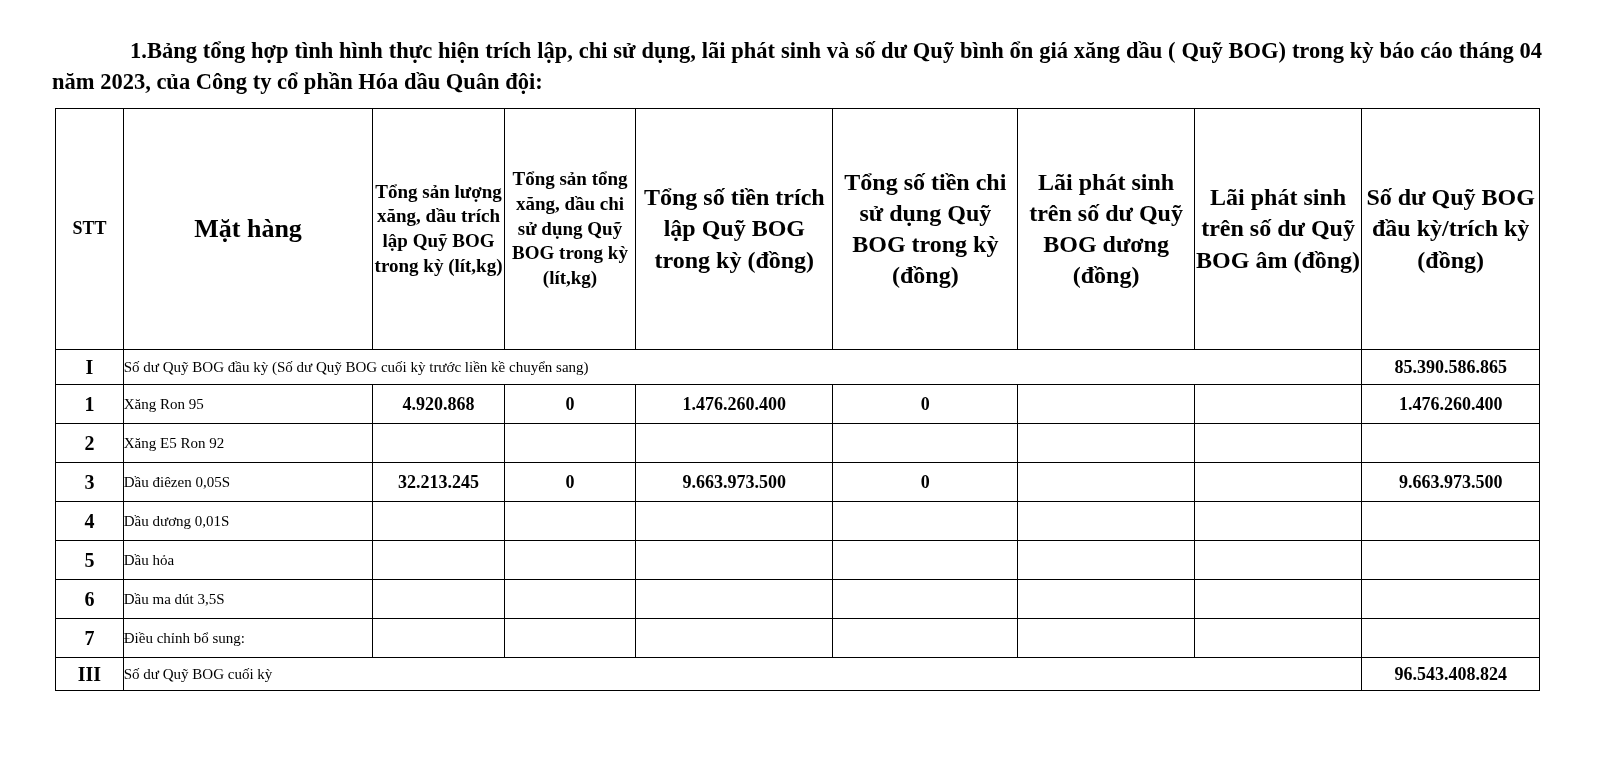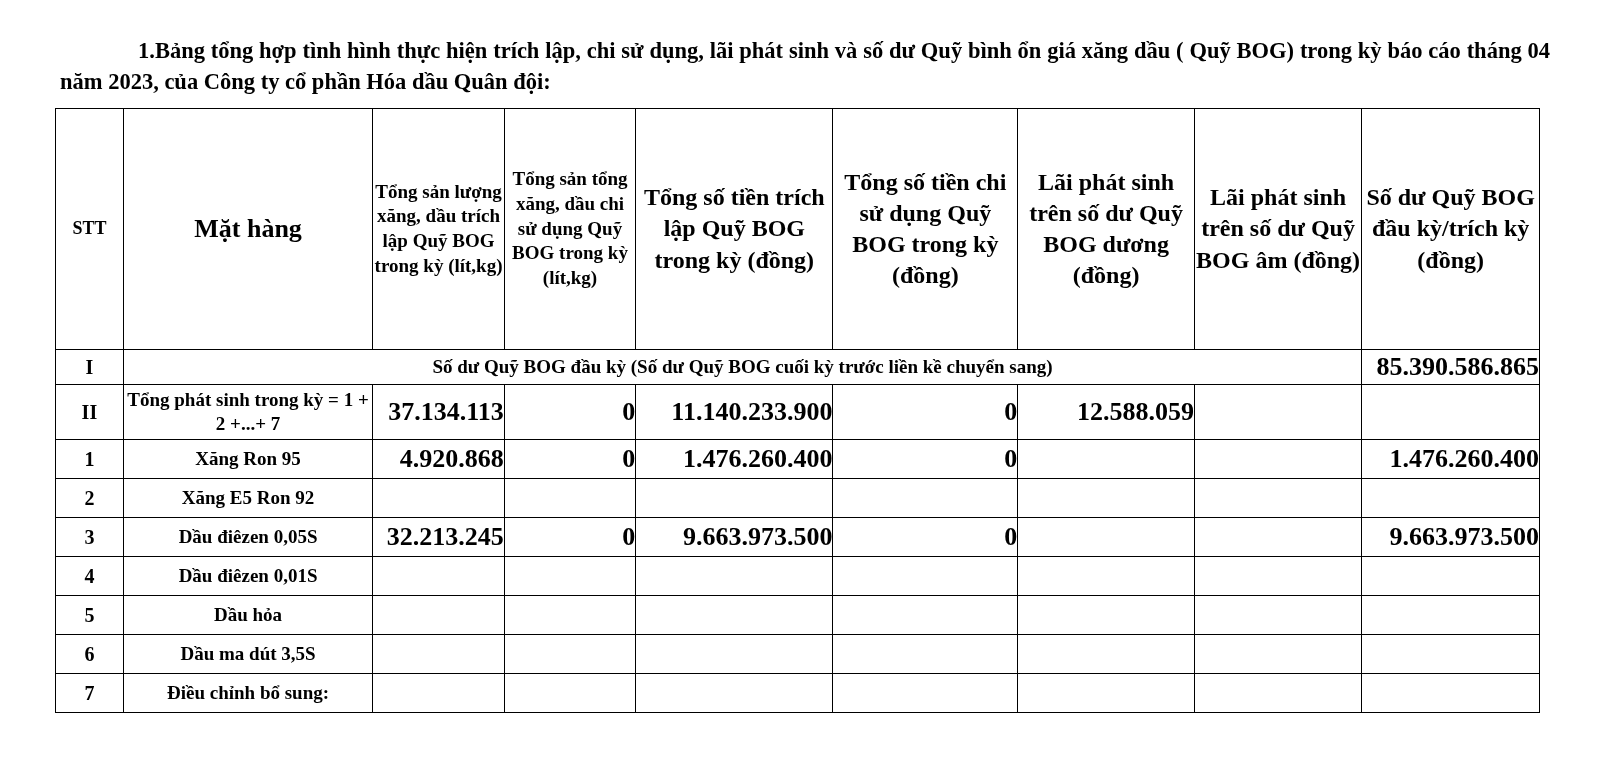--- a/index.html
+++ b/index.html
@@ -16,21 +16,21 @@
     overflow: hidden;
   }
   .page {
     position: relative;
     width: 1600px;
     height: 772px;
     box-sizing: border-box;
   }
   .intro {
     position: absolute;
-    left: 60px;
+    left: 52px;
     top: 12px;
     width: 1490px;
     font-size: 22.5px;
     font-weight: bold;
     line-height: 1.42;
     text-align: justify;
   }
   .intro .indent {
     display: inline-block;
     width: 78px;
@@ -61,30 +61,30 @@
   th.h-mat { font-size: 26px; }
   th.h-narrow { font-size: 19px; }
   th.h-wide { font-size: 24px; }
 
   td.c-stt {
     text-align: center;
     font-size: 20px;
     font-weight: bold;
   }
   td.c-name {
+    text-align: left;
+    padding-left: 8px;
+    font-size: 15px;
+    font-weight: normal;
+    line-height: 1.25;
+  }
+  td.c-num {
     text-align: center;
-    padding-left: 8px;
-    font-size: 19px;
-    font-weight: bold;
-    line-height: 1.25;
-  }
-  td.c-num {
-    text-align: right;
     padding-right: 8px;
-    font-size: 26px;
+    font-size: 18px;
   }
   td.bold { font-weight: bold; }
   td.normal { font-weight: bold; }
 
   tr.r-open td { height: 34px; }
   tr.r-total td { height: 54px; }
   tr.r-item td { height: 38px; }
   tr.r-close td { height: 32px; }
 </style>
 </head>
@@ -120,31 +120,20 @@
       </tr>
     </thead>
     <tbody>
 
       <tr class="r-open">
         <td class="c-stt">I</td>
         <td class="c-name" colspan="7">Số dư Quỹ BOG đầu kỳ (Số dư Quỹ BOG cuối kỳ trước liền kề chuyển sang)</td>
         <td class="c-num bold">85.390.586.865</td>
       </tr>
 
-      <tr class="r-total">
-        <td class="c-stt">II</td>
-        <td class="c-name">Tổng phát sinh trong kỳ = 1 + 2 +...+ 7</td>
-        <td class="c-num bold">37.134.113</td>
-        <td class="c-num bold">0</td>
-        <td class="c-num bold">11.140.233.900</td>
-        <td class="c-num bold">0</td>
-        <td class="c-num bold">12.588.059</td>
-        <td class="c-num bold"></td>
-        <td class="c-num bold"></td>
-      </tr>
 
       <tr class="r-item">
         <td class="c-stt">1</td>
         <td class="c-name">Xăng Ron 95</td>
         <td class="c-num normal">4.920.868</td>
         <td class="c-num normal">0</td>
         <td class="c-num normal">1.476.260.400</td>
         <td class="c-num normal">0</td>
         <td class="c-num normal"></td>
         <td class="c-num normal"></td>
@@ -170,21 +159,21 @@
         <td class="c-num normal">0</td>
         <td class="c-num normal">9.663.973.500</td>
         <td class="c-num normal">0</td>
         <td class="c-num normal"></td>
         <td class="c-num normal"></td>
         <td class="c-num normal">9.663.973.500</td>
       </tr>
 
       <tr class="r-item">
         <td class="c-stt">4</td>
-        <td class="c-name">Dầu điêzen 0,01S</td>
+        <td class="c-name">Dầu dương 0,01S</td>
         <td class="c-num normal"></td>
         <td class="c-num normal"></td>
         <td class="c-num normal"></td>
         <td class="c-num normal"></td>
         <td class="c-num normal"></td>
         <td class="c-num normal"></td>
         <td class="c-num normal"></td>
       </tr>
 
       <tr class="r-item">
@@ -216,17 +205,22 @@
         <td class="c-name">Điều chỉnh bổ sung:</td>
         <td class="c-num normal"></td>
         <td class="c-num normal"></td>
         <td class="c-num normal"></td>
         <td class="c-num normal"></td>
         <td class="c-num normal"></td>
         <td class="c-num normal"></td>
         <td class="c-num normal"></td>
       </tr>
 
+      <tr class="r-close">
+        <td class="c-stt">III</td>
+        <td class="c-name" colspan="7">Số dư Quỹ BOG cuối kỳ</td>
+        <td class="c-num bold">96.543.408.824</td>
+      </tr>
 
     </tbody>
   </table>
 
 </div>
 
 </body></html>

